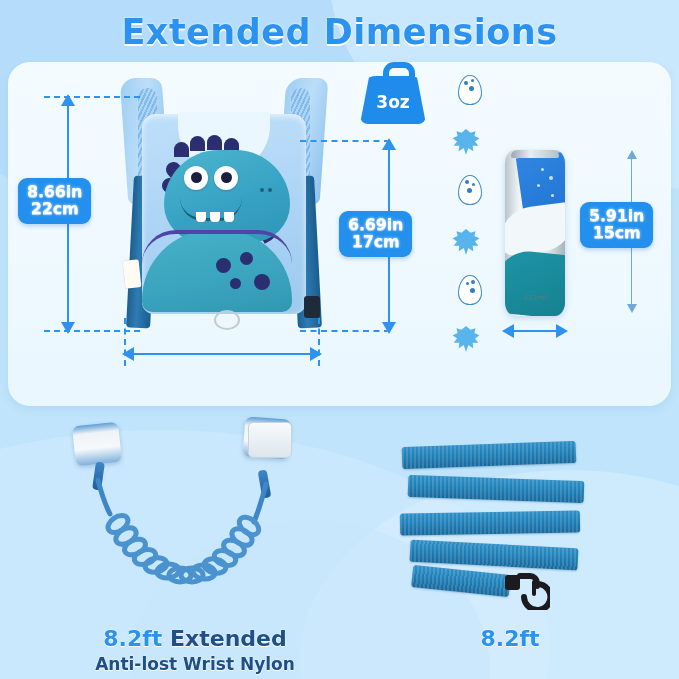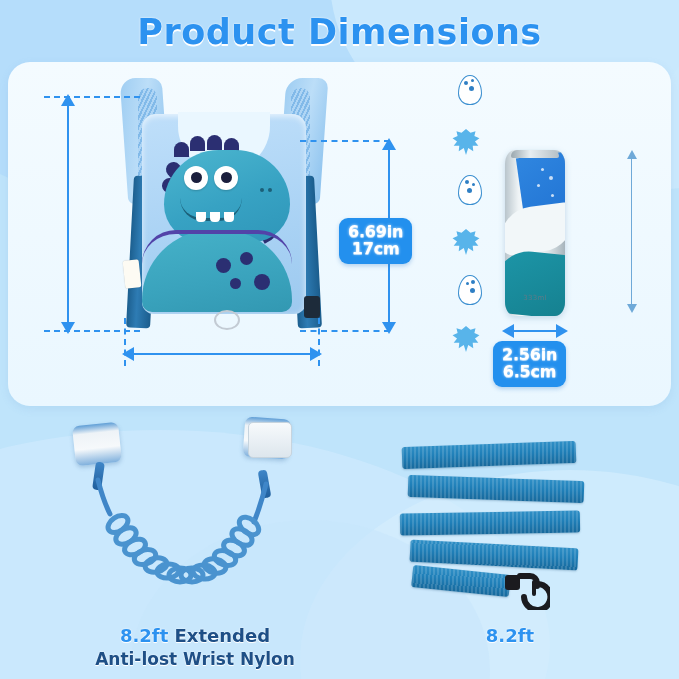--- a/index.html
+++ b/index.html
@@ -170,39 +170,39 @@
   .rope{position:absolute;left:398px;top:430px;width:190px;height:180px;}
   .rp{position:absolute;height:22px;border-radius:3px;
     background:linear-gradient(180deg,#2f8fc6,#1f7fb8 45%,#17699c);
     box-shadow:0 1px 2px rgba(30,80,120,.28);}
   .rp::after{content:"";position:absolute;inset:0;
     background:repeating-linear-gradient(90deg,rgba(255,255,255,.14) 0 2px,transparent 2px 4px);}
   .clip{position:absolute;left:106px;top:136px;width:46px;height:44px;}
 
   
   .cap{position:absolute;text-align:center;line-height:1.32;}
-  .cap .l1{font-size:18px;font-weight:bold;color:#2c92f0;
+  .cap .l1{font-size:22px;font-weight:bold;color:#2c92f0;
     text-shadow:0 1px 0 #fff,0 0 2px #fff;}
   .cap .l1 .dark{color:#1e4f86;}
   .cap .l2{font-size:17px;font-weight:bold;color:#1e4f86;
     text-shadow:0 1px 0 #fff,0 0 2px #fff;}
   .cap .l2.bright{color:#2c92f0;}
 </style>
 </head>
 <body>
 
 <div class="stage">
 
   <div class="bg-wave w1"></div>
   <div class="bg-wave w2"></div>
   <div class="bg-wave w3"></div>
   <div class="bg-wave w4"></div>
   <div class="bg-wave w5"></div>
 
-  <div class="title">Product Dimensions</div>
+  <div class="title">Extended Dimensions</div>
 
   <div class="panel"></div>
 
   <div class="pack">
     <div class="pk-strapL"></div>
     <div class="pk-strapR"></div>
     <div class="pk-meshL"></div>
     <div class="pk-meshR"></div>
     <div class="pk-webL"></div>
     <div class="pk-webR"></div>
@@ -242,37 +242,46 @@
     <div class="pk-dot" style="left:136px;top:196px;width:16px;height:16px;"></div>
     <div class="pk-ring"></div>
     <div class="pk-buckle"></div>
   </div>
 
   <div class="dash-h" style="left:44px;top:96px;width:96px;"></div>
   <div class="dash-h" style="left:44px;top:330px;width:96px;"></div>
   <div class="line-v" style="left:67px;top:104px;height:220px;"></div>
   <div class="arw arw-up" style="left:61px;top:94px;"></div>
   <div class="arw arw-dn" style="left:61px;top:322px;"></div>
+  <div class="badge" style="left:18px;top:178px;">
+    <div>8.66in</div>
+    <div>22cm</div>
+  </div>
 
   <div class="dash-h" style="left:300px;top:140px;width:90px;"></div>
   <div class="dash-h" style="left:300px;top:330px;width:90px;"></div>
   <div class="line-v" style="left:388px;top:148px;height:176px;"></div>
   <div class="arw arw-up" style="left:382px;top:138px;"></div>
   <div class="arw arw-dn" style="left:382px;top:322px;"></div>
-  <div class="badge" style="left:339px;top:218px;">
+  <div class="badge" style="left:339px;top:211px;">
     <div>6.69in</div>
     <div>17cm</div>
   </div>
 
   <div class="dash-v" style="left:124px;top:318px;height:48px;"></div>
   <div class="dash-v" style="left:318px;top:318px;height:48px;"></div>
   <div class="line-h" style="left:132px;top:353px;width:180px;"></div>
   <div class="arw arw-lt" style="left:122px;top:347px;"></div>
   <div class="arw arw-rt" style="left:310px;top:347px;"></div>
 
+  <div class="weight">
+    <div class="wt-handle"></div>
+    <div class="wt-body"></div>
+    <div class="wt-txt">3oz</div>
+  </div>
 
   <div class="deco" style="left:455px;top:75px;">
     <div class="egg">
       <i style="left:5px;top:5px;width:4px;height:4px;"></i>
       <i style="left:12px;top:3px;width:3px;height:3px;"></i>
       <i style="left:10px;top:10px;width:5px;height:5px;"></i>
     </div>
   </div>
   <div class="deco" style="left:452px;top:128px;">
     <div class="leaf"></div>
@@ -306,28 +315,28 @@
     <div class="can-bub" style="left:44px;top:26px;width:4px;height:4px;"></div>
     <div class="can-bub" style="left:32px;top:34px;width:3px;height:3px;"></div>
     <div class="can-bub" style="left:46px;top:44px;width:3px;height:3px;"></div>
     <div class="can-top"></div>
     <div class="can-ml">333ml</div>
   </div>
 
   <div class="thin-v" style="left:631px;top:158px;height:148px;"></div>
   <div class="arw thin-arw-up" style="left:627px;top:150px;"></div>
   <div class="arw thin-arw-dn" style="left:627px;top:304px;"></div>
+  <div class="badge" style="left:580px;top:202px;">
+    <div>5.91in</div>
+    <div>15cm</div>
+  </div>
 
   <div class="line-h" style="left:512px;top:330px;width:46px;"></div>
   <div class="arw arw-lt" style="left:502px;top:324px;"></div>
   <div class="arw arw-rt" style="left:556px;top:324px;"></div>
-  <div class="badge" style="left:493px;top:341px;">
-    <div>2.56in</div>
-    <div>6.5cm</div>
-  </div>
 
   <div class="wrist">
     <div class="wb wb-l"></div>
     <div class="wb wb-r"></div>
     <div class="wb-buck"></div>
     <div class="wb-tip" style="left:46px;top:44px;transform:rotate(8deg);"></div>
     <div class="wb-tip" style="left:212px;top:52px;transform:rotate(-10deg);"></div>
     <svg class="wcoil" viewBox="0 0 280 190">
       <path d="M50 62 C54 78 58 88 62 96" stroke="#3f86c8" stroke-width="5" fill="none" stroke-linecap="round"></path>
       <path d="M218 66 C214 82 210 94 206 104" stroke="#3f86c8" stroke-width="5" fill="none" stroke-linecap="round"></path>

